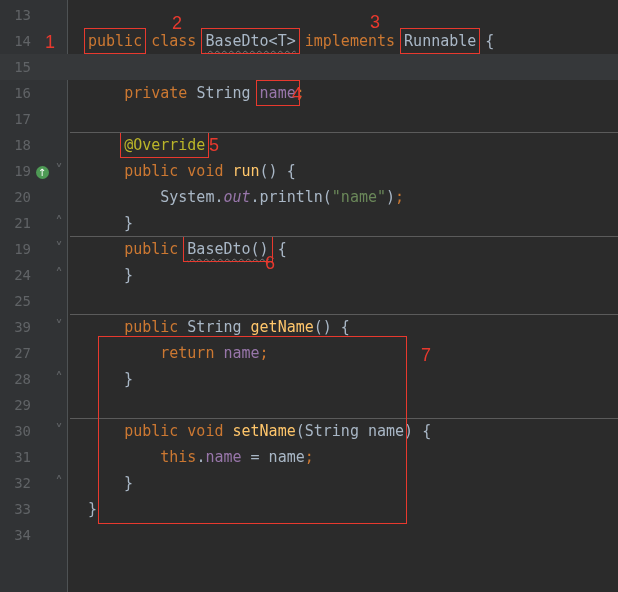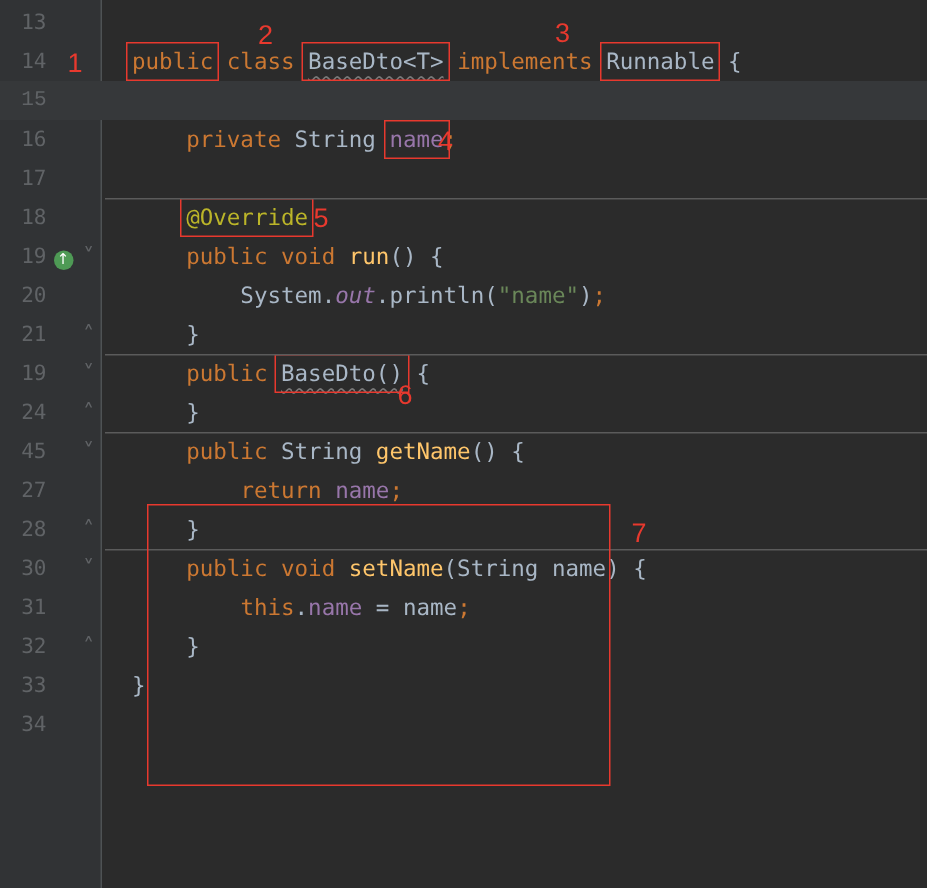--- a/index.html
+++ b/index.html
@@ -9,21 +9,21 @@
     position:relative; width:618px; height:592px;
     background:var(--bg); overflow:hidden;
     font-family:"DejaVu Sans Mono", monospace; font-size:15px;
   }
   .gutter-col {
     position:absolute; left:0; top:0; bottom:0; width:68px;
     background:var(--gutter_bg); border-right:1px solid var(--gutter_border);
   }
   .lines { position:absolute; left:0; top:0; right:0; padding-top:2px; }
   .row { position:relative; height:26px; line-height:26px; }
-  .row.caret { background:var(--caret_line);font-family:Liberation Mono, monospace; }
+  .row.caret { background:var(--caret_line); }
   .row.sep::before {
     content:""; position:absolute; left:70px; right:0; top:0;
     border-top:1px solid var(--separator);
   }
   .lnum {
     display:inline-block; width:34px; text-align:right; padding-right:3px;
     color:var(--line_number); font-size:14px; vertical-align:top;
   }
   .islot { display:inline-block; width:16px; text-align:center; vertical-align:top; }
   .fslot {
@@ -69,23 +69,25 @@
       <div class="row"><span class="lnum">14</span><span class="islot"></span><span class="fslot"></span><span class="code"><span class="tk kw redbox">public</span><span class="tk pl"> </span><span class="tk kw">class</span><span class="tk pl"> </span><span class="tk pl redbox squiggle">BaseDto&lt;T&gt;</span><span class="tk pl"> </span><span class="tk kw">implements</span><span class="tk pl"> </span><span class="tk pl redbox">Runnable</span><span class="tk pl"> {</span></span></div>
       <div class="row caret"><span class="lnum">15</span><span class="islot"></span><span class="fslot"></span><span class="code"></span></div>
       <div class="row"><span class="lnum">16</span><span class="islot"></span><span class="fslot"></span><span class="code"><span class="tk pl">    </span><span class="tk kw">private</span><span class="tk pl"> </span><span class="tk pl">String</span><span class="tk pl"> </span><span class="tk field redbox">name</span><span class="tk semi">;</span></span></div>
       <div class="row"><span class="lnum">17</span><span class="islot"></span><span class="fslot"></span><span class="code"></span></div>
       <div class="row sep"><span class="lnum">18</span><span class="islot"></span><span class="fslot"></span><span class="code"><span class="tk pl">    </span><span class="tk ann redbox">@Override</span></span></div>
       <div class="row"><span class="lnum">19</span><span class="islot"><span class="ovr">↑</span></span><span class="fslot">˅</span><span class="code"><span class="tk pl">    </span><span class="tk kw">public void</span><span class="tk pl"> </span><span class="tk method">run</span><span class="tk pl">() {</span></span></div>
       <div class="row"><span class="lnum">20</span><span class="islot"></span><span class="fslot"></span><span class="code"><span class="tk pl">        System.</span><span class="tk fieldi">out</span><span class="tk pl">.println(</span><span class="tk str">"name"</span><span class="tk pl">)</span><span class="tk semi">;</span></span></div>
       <div class="row"><span class="lnum">21</span><span class="islot"></span><span class="fslot">˄</span><span class="code"><span class="tk pl">    }</span></span></div>
       <div class="row sep"><span class="lnum">19</span><span class="islot"></span><span class="fslot">˅</span><span class="code"><span class="tk pl">    </span><span class="tk kw">public</span><span class="tk pl"> </span><span class="tk pl redbox squiggle">BaseDto()</span><span class="tk pl"> {</span></span></div>
       <div class="row"><span class="lnum">24</span><span class="islot"></span><span class="fslot">˄</span><span class="code"><span class="tk pl">    }</span></span></div>
-      <div class="row sep"><span class="lnum">45</span><span class="islot"></span><span class="fslot">˅</span><span class="code"><span class="tk pl">    </span><span class="tk kw">public</span><span class="tk pl"> </span><span class="tk pl">String</span><span class="tk pl"> </span><span class="tk method">getName</span><span class="tk pl">() {</span></span></div>
+      <div class="row"><span class="lnum">25</span><span class="islot"></span><span class="fslot"></span><span class="code"></span></div>
+      <div class="row sep"><span class="lnum">39</span><span class="islot"></span><span class="fslot">˅</span><span class="code"><span class="tk pl">    </span><span class="tk kw">public</span><span class="tk pl"> </span><span class="tk pl">String</span><span class="tk pl"> </span><span class="tk method">getName</span><span class="tk pl">() {</span></span></div>
       <div class="row"><span class="lnum">27</span><span class="islot"></span><span class="fslot"></span><span class="code"><span class="tk pl">        </span><span class="tk kw">return</span><span class="tk pl"> </span><span class="tk field">name</span><span class="tk semi">;</span></span></div>
       <div class="row"><span class="lnum">28</span><span class="islot"></span><span class="fslot">˄</span><span class="code"><span class="tk pl">    }</span></span></div>
+      <div class="row"><span class="lnum">29</span><span class="islot"></span><span class="fslot"></span><span class="code"></span></div>
       <div class="row sep"><span class="lnum">30</span><span class="islot"></span><span class="fslot">˅</span><span class="code"><span class="tk pl">    </span><span class="tk kw">public void</span><span class="tk pl"> </span><span class="tk method">setName</span><span class="tk pl">(String name) {</span></span></div>
       <div class="row"><span class="lnum">31</span><span class="islot"></span><span class="fslot"></span><span class="code"><span class="tk pl">        </span><span class="tk kw">this</span><span class="tk pl">.</span><span class="tk field">name</span><span class="tk pl"> = name</span><span class="tk semi">;</span></span></div>
       <div class="row"><span class="lnum">32</span><span class="islot"></span><span class="fslot">˄</span><span class="code"><span class="tk pl">    }</span></span></div>
       <div class="row"><span class="lnum">33</span><span class="islot"></span><span class="fslot"></span><span class="code"><span class="tk pl">}</span></span></div>
       <div class="row"><span class="lnum">34</span><span class="islot"></span><span class="fslot"></span><span class="code"></span></div>
     </div>
   <div class="overlays" id="overlays">
       <div class="alabel" style="left: 45px; top: 33px;">1</div>
       <div class="alabel" style="left: 172px; top: 14px;">2</div>
       <div class="alabel" style="left: 370px; top: 13px;">3</div>

